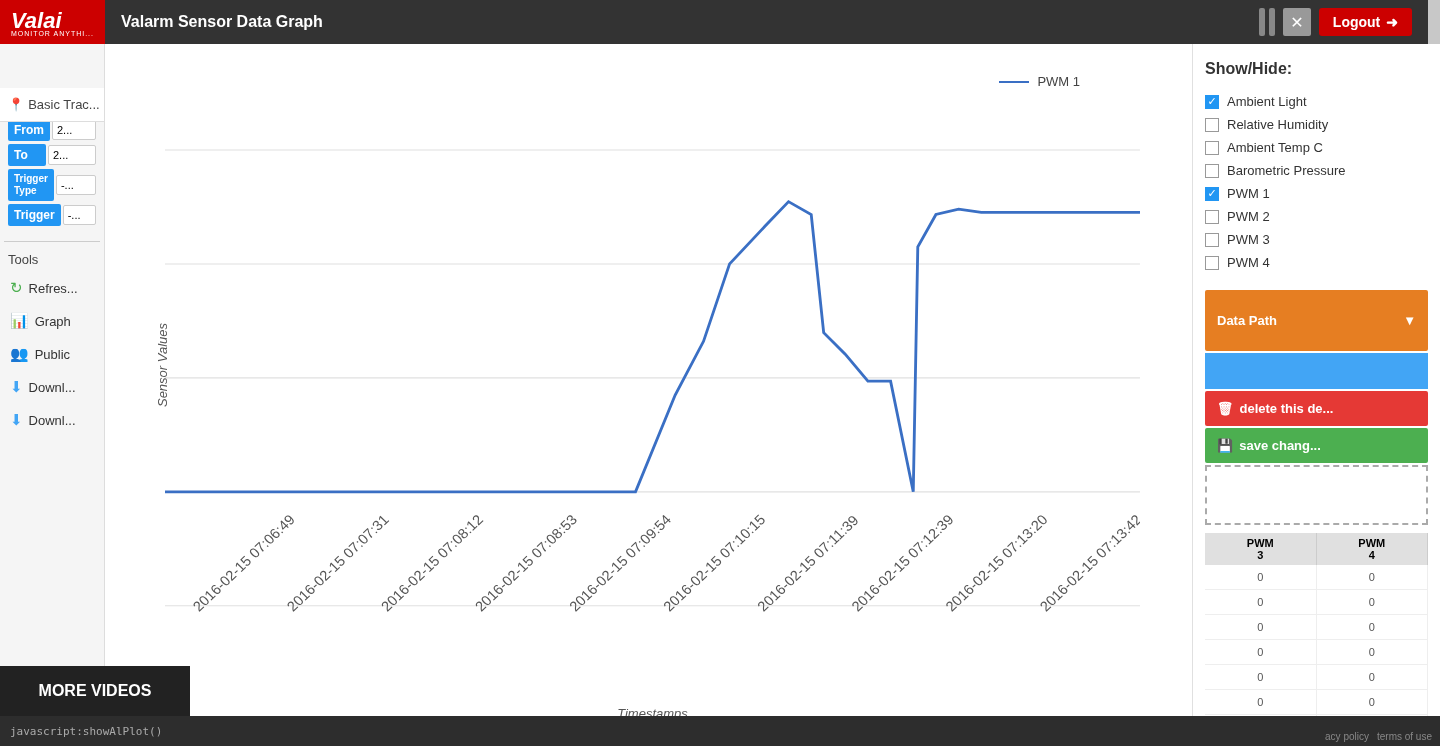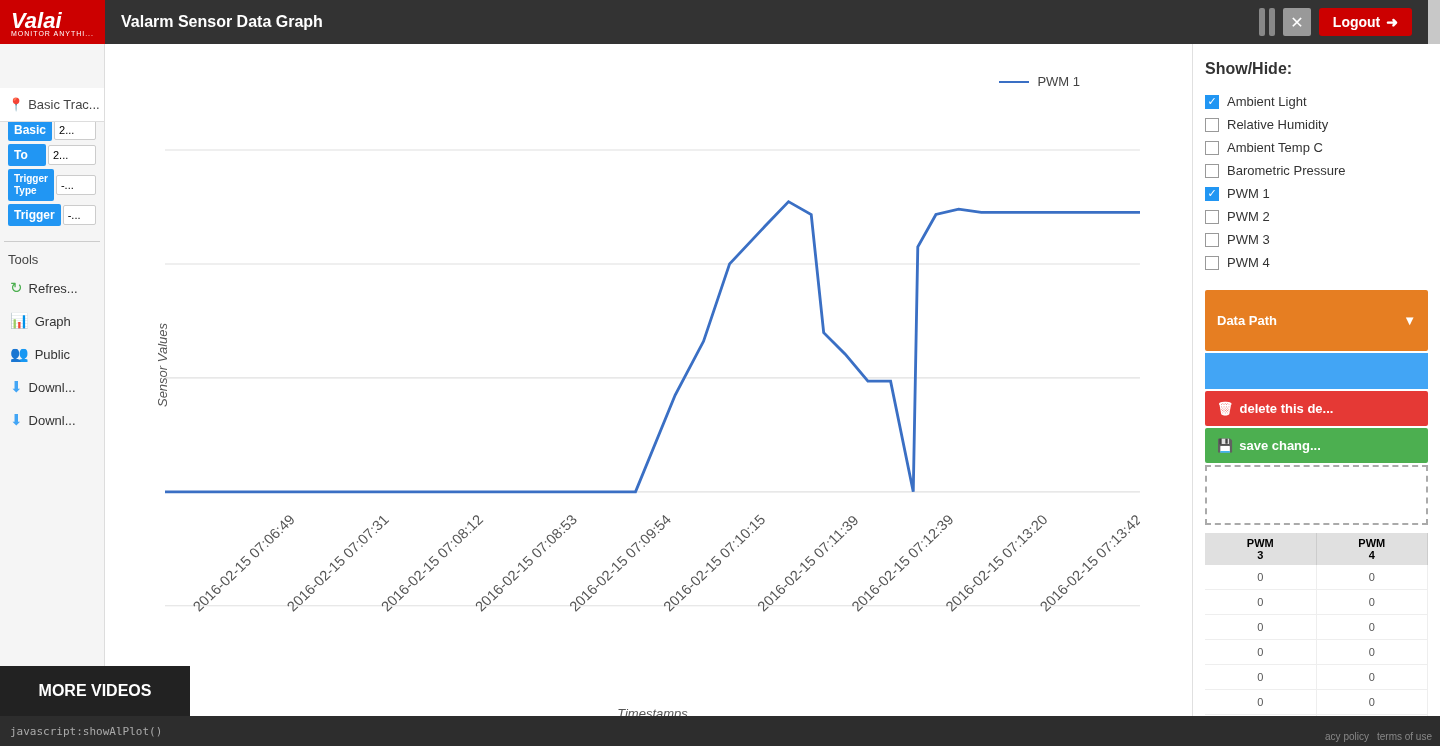--- a/index.html
+++ b/index.html
@@ -195,21 +195,21 @@
 <div class="sidebar">
 
   <div class="breadcrumb">
     <span class="breadcrumb-icon">📍</span>
     <span>Basic Trac...</span>
   </div>
   <div style="margin-top:34px;">
     <div class="sidebar-section">
       <button class="search-btn">Search</button>
       <div class="date-row">
-        <span class="date-label">Basic</span>
+        <span class="date-label">From</span>
         <span class="date-val">2...</span>
       </div>
       <div class="date-row">
         <span class="date-label">To</span>
         <span class="date-val">2...</span>
       </div>
       <div class="date-row">
         <span class="date-label" style="font-size:10px;line-height:1.2;">Trigger<br>Type</span>
         <span class="trigger-val">-...</span>
       </div>

